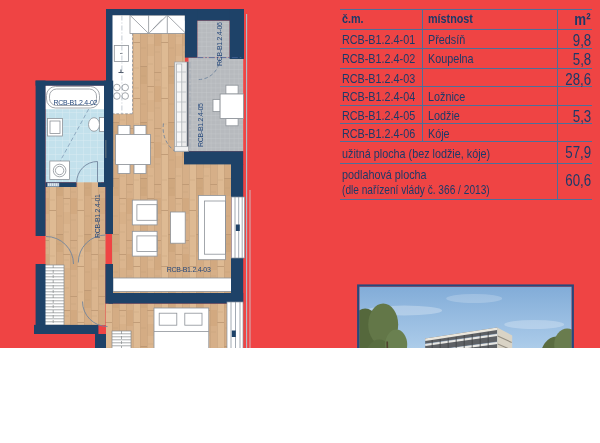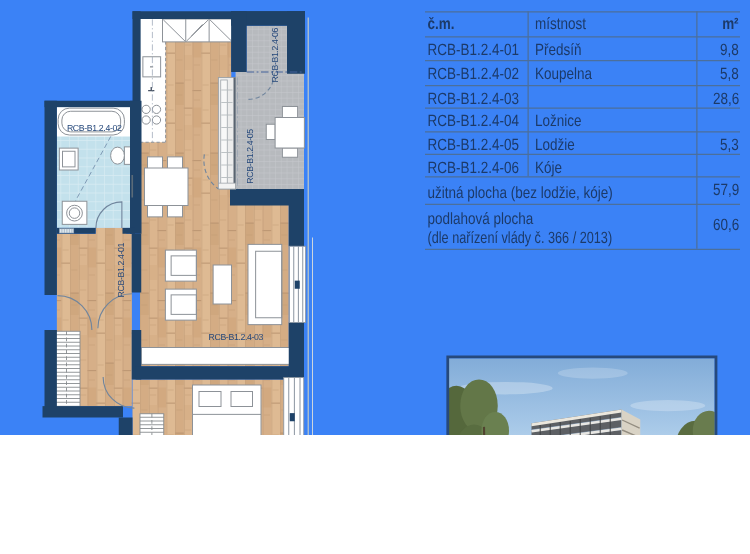--- a/index.html
+++ b/index.html
@@ -1,42 +1,42 @@
 <!DOCTYPE html>
 <html><head>
 <meta charset="utf-8">
 <style>
 html,body{margin:0;padding:0;background:#fff;}
-#page{position:relative;width:600px;height:348px;background:#3b82f6;overflow:hidden;
+#page{position:relative;width:600px;height:348px;background:#ef4444;overflow:hidden;
   font-family:"Liberation Sans",sans-serif;}
 .hl{position:absolute;height:1px;background:#4c6f9a;left:340px;width:252px;}
 .vl{position:absolute;width:1px;background:#4c6f9a;}
 .tc{position:absolute;color:#1c3a69;font-size:13px;white-space:nowrap;}
 .tc span{display:inline-block;transform:scaleX(0.83);transform-origin:0 50%;}
-.num{position:absolute;color:#1c3a69;font-size:13px;text-align:right;left:500px;width:91px;white-space:nowrap;}
+.num{position:absolute;color:#1c3a69;font-size:16px;text-align:right;left:500px;width:91px;white-space:nowrap;}
 .num span{display:inline-block;transform:scaleX(0.83);transform-origin:100% 50%;}
 </style>
 </head>
 <body>
 <div id="page">
 
 <div class="hl" style="top:8.5px"></div>
 <div class="hl" style="top:28.7px"></div>
 <div class="hl" style="top:48.2px"></div>
 <div class="hl" style="top:67.7px"></div>
 <div class="hl" style="top:86.3px"></div>
 <div class="hl" style="top:104.9px"></div>
 <div class="hl" style="top:123.2px"></div>
 <div class="hl" style="top:141.3px"></div>
 <div class="hl" style="top:163.4px"></div>
 <div class="hl" style="top:198.6px"></div>
 <div class="vl" style="left:421.9px;top:8.5px;height:132.8px"></div>
 <div class="vl" style="left:556.5px;top:8.5px;height:190.1px"></div>
 <div class="tc" style="left:342px;top:11px;font-weight:bold"><span>č.m.</span></div>
-<div class="tc" style="left:428px;top:11px;font-weight:normal"><span>místnost</span></div>
+<div class="tc" style="left:428px;top:11px;font-weight:bold"><span>místnost</span></div>
 <div class="num" style="top:11px;font-weight:bold"><span>m²</span></div>
 <div class="tc" style="left:342px;top:31.5px"><span>RCB-B1.2.4-01</span></div>
 <div class="tc" style="left:428px;top:31.5px"><span>Předsíň</span></div>
 <div class="num" style="top:31.5px"><span>9,8</span></div>
 <div class="tc" style="left:342px;top:51px"><span>RCB-B1.2.4-02</span></div>
 <div class="tc" style="left:428px;top:51px"><span>Koupelna</span></div>
 <div class="num" style="top:51px"><span>5,8</span></div>
 <div class="tc" style="left:342px;top:70.5px"><span>RCB-B1.2.4-03</span></div>
 <div class="num" style="top:70.5px"><span>28,6</span></div>
 <div class="tc" style="left:342px;top:89px"><span>RCB-B1.2.4-04</span></div>

